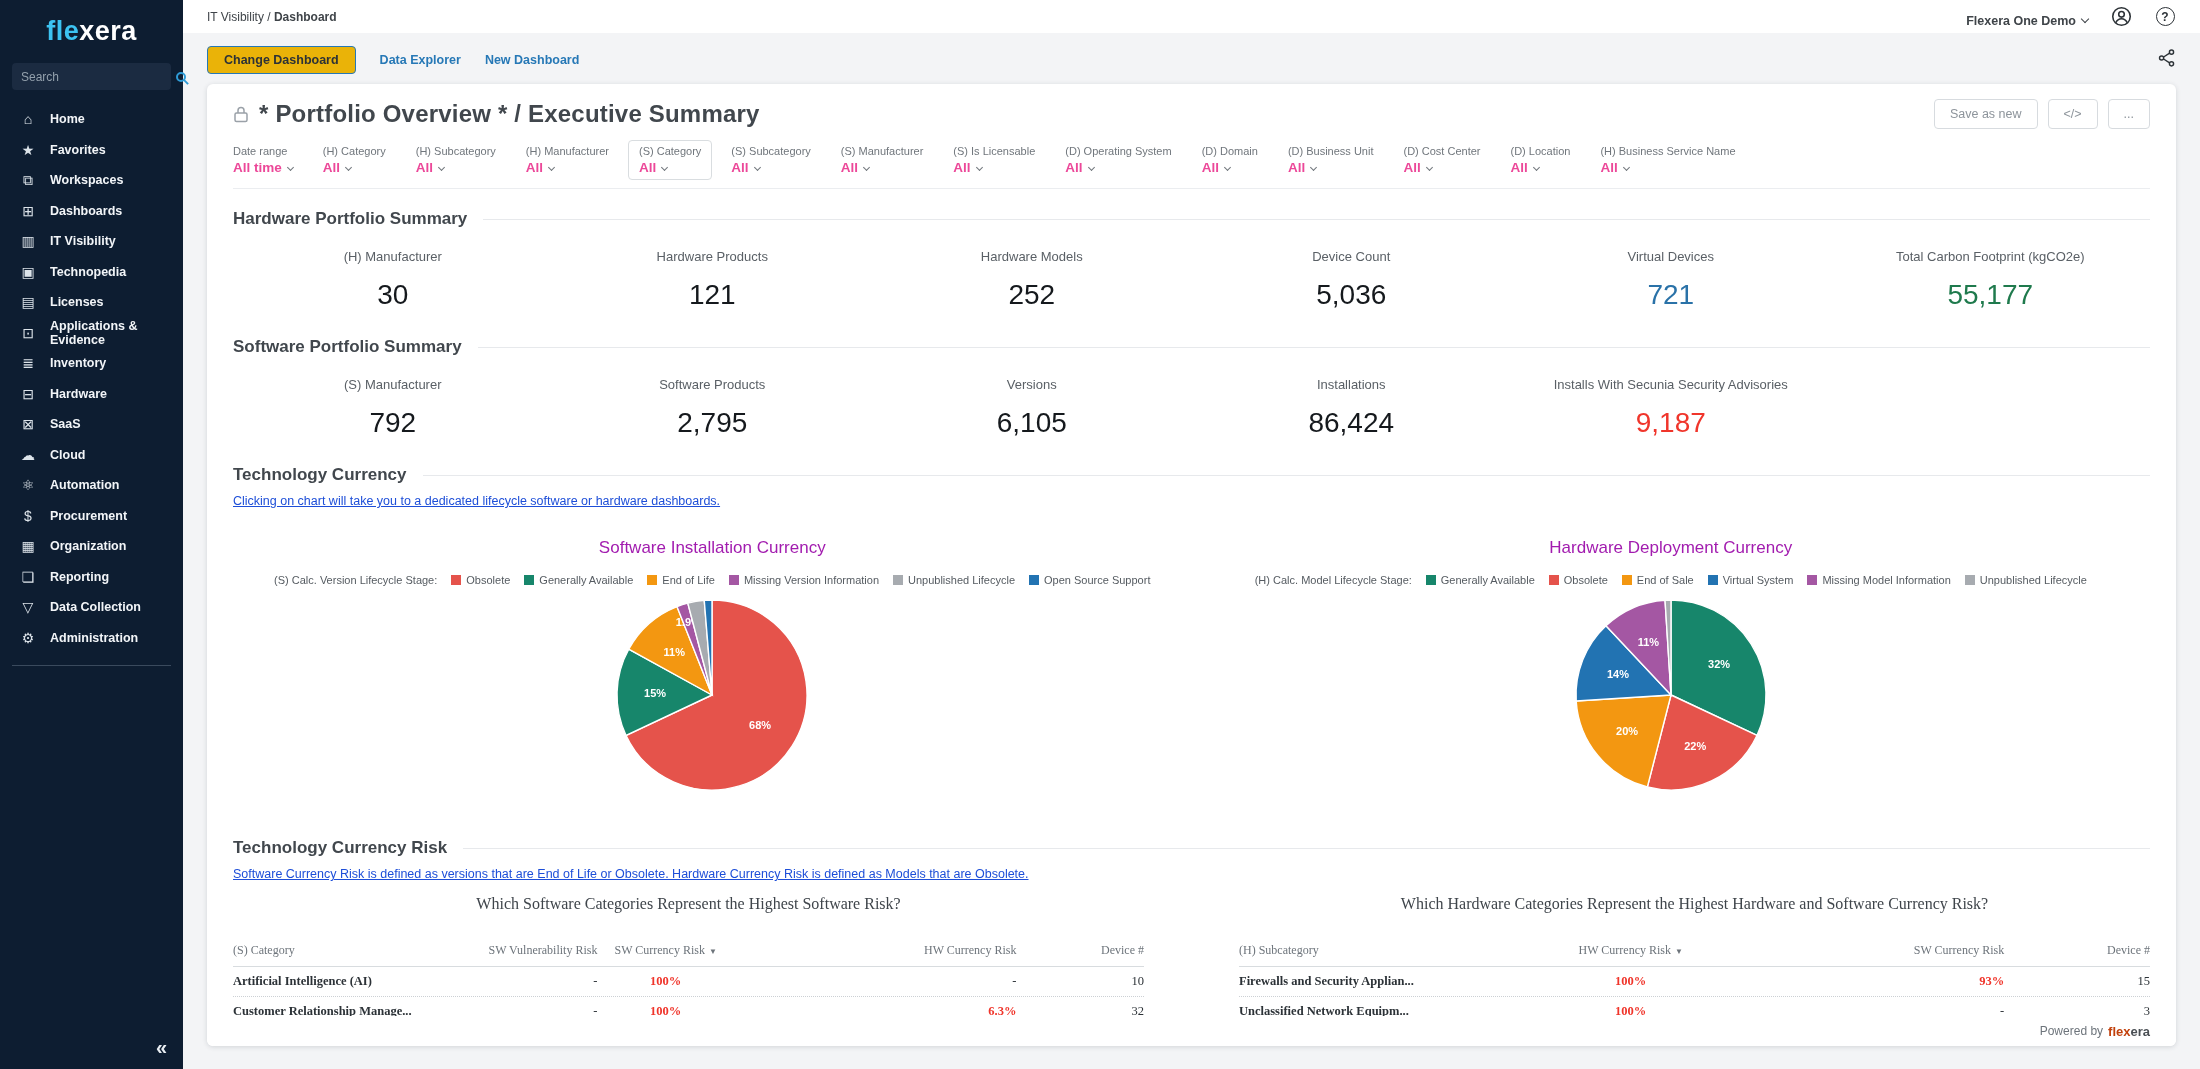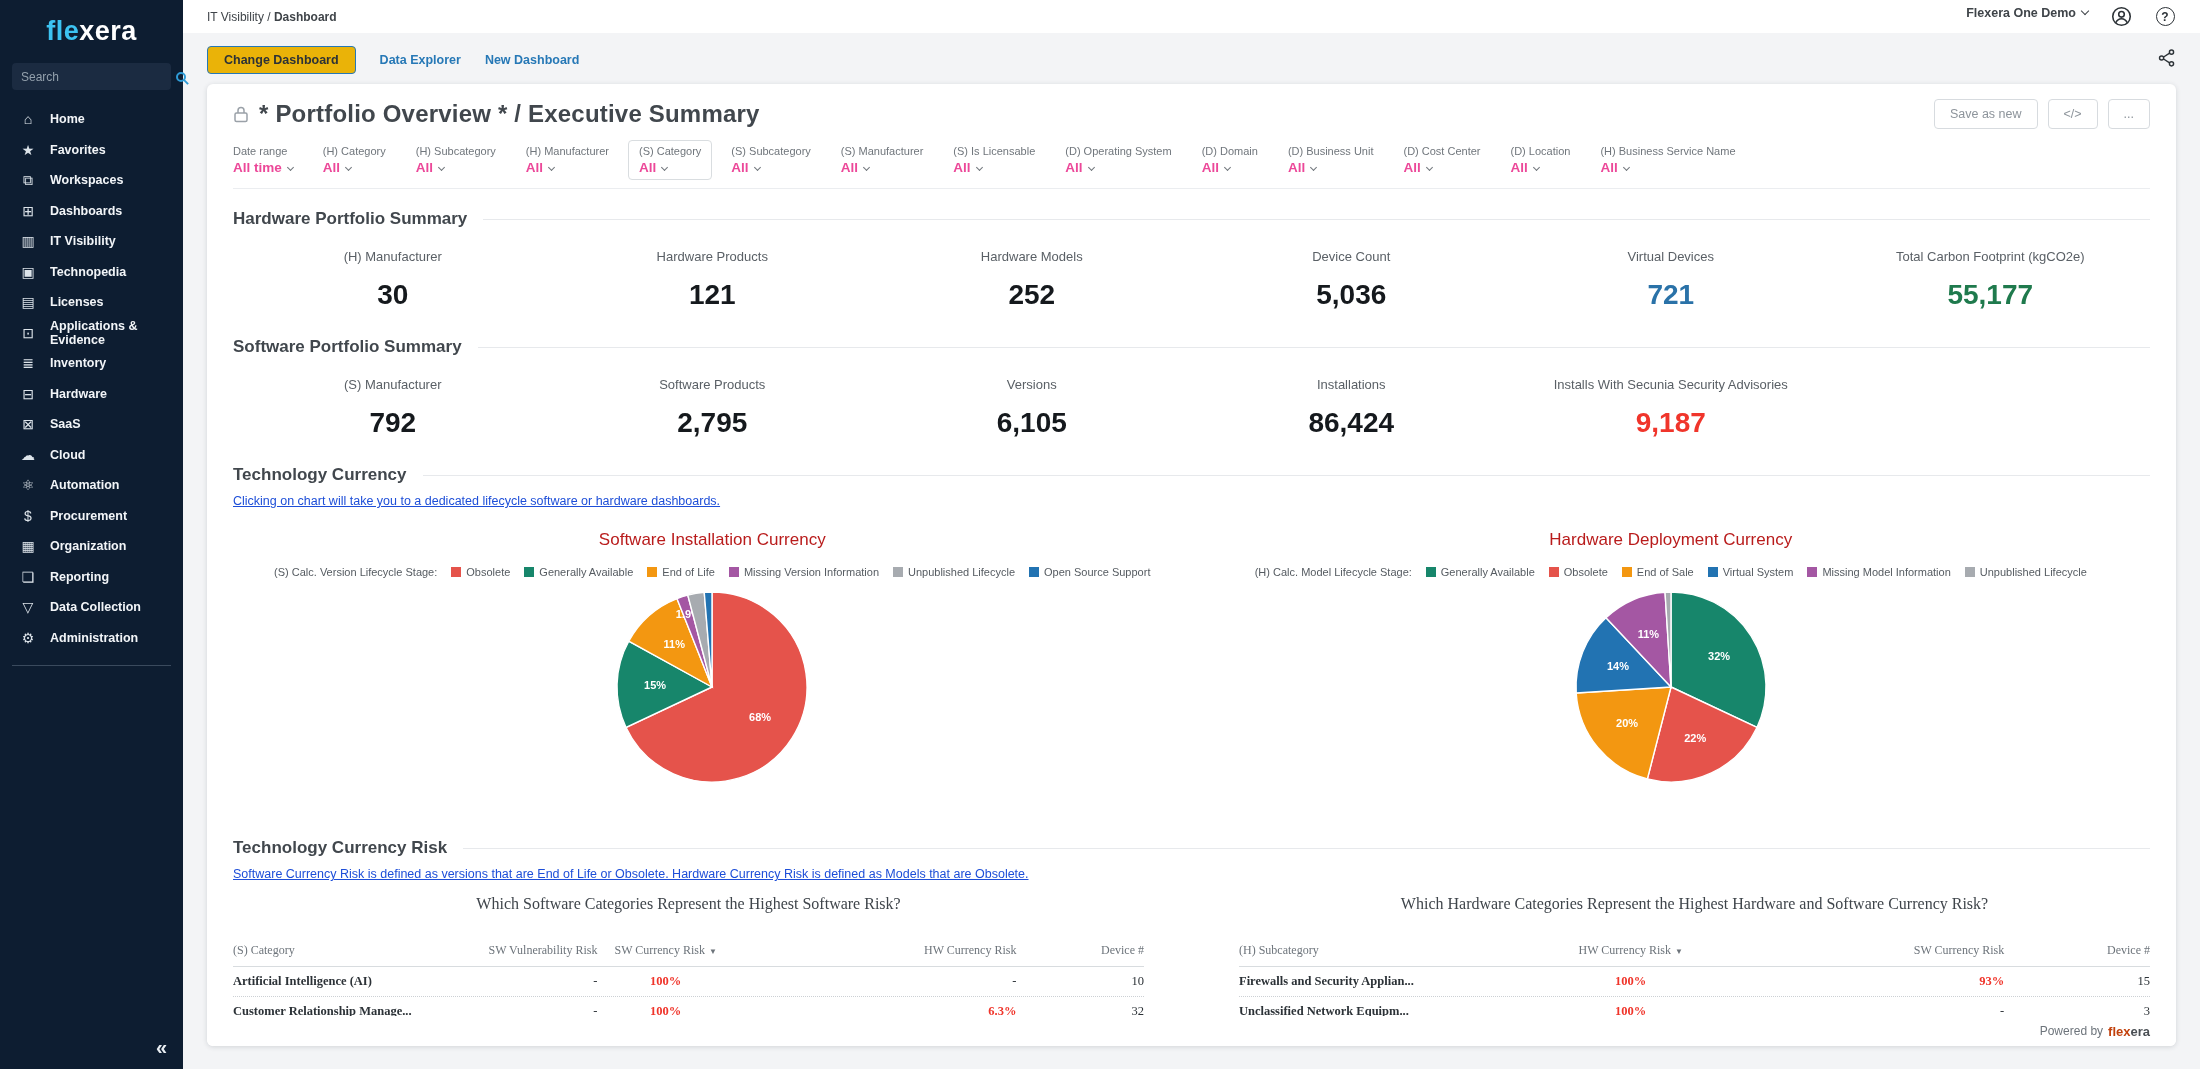--- a/index.html
+++ b/index.html
@@ -18,21 +18,21 @@
   .menu { flex:0 0 auto; }
   .side-item { display:flex; align-items:center; gap:13px; padding:0 0 0 19px; height:30.5px; font-size:12.5px; font-weight:600; color:#f2f5f8; cursor:pointer; }
   .side-ic { width:18px; text-align:center; font-size:14px; font-weight:400; color:#dde4ea; flex:0 0 auto; }
   .side-div { border-top:1px solid #3a4a5d; margin:12px 12px 0; }
   .collapse { margin-top:auto; text-align:right; padding:0 16px 10px; font-size:20px; font-weight:700; color:#e8edf2; cursor:pointer; }
 
   
   .main { margin-left:183px; height:1069px; position:relative;border-radius:30px; }
   .topbar { height:33px; background:#fff; display:flex; align-items:center; padding:0 24px; font-size:12px; color:#3f4449; }
   .crumb b { font-weight:700; }
-  .top-right { margin-left:auto; display:flex; align-items:flex-start; gap:22px; }
+  .top-right { margin-left:auto; display:flex; align-items:flex-end; gap:22px; }
   .org { font-size:12.5px; font-weight:700; color:#3f4449; display:flex; align-items:center; cursor:pointer; }
   .chv { display:inline-block; width:6px; height:6px; border-right:1.6px solid currentColor; border-bottom:1.6px solid currentColor; transform:rotate(45deg); margin-left:6px; margin-top:-3px; }
   .ico-btn { width:22px; height:22px; display:flex; align-items:center; justify-content:center; cursor:pointer; color:#2c3237; }
   .help-c { width:19px; height:19px; border:1.7px solid #2c3237; border-radius:50%; font-size:12px; font-weight:700; display:flex; align-items:center; justify-content:center; }
 
   .toolbar { display:flex; align-items:center; gap:24px; padding:13px 24px 0; }
   .btn-change { background:#eab308; border:1.5px solid #2678b6; border-radius:4px; padding:6px 16px; font-size:12.5px; font-weight:700; color:#2c3237; cursor:pointer; font-family:inherit; }
   .tool-link { font-size:12.5px; font-weight:700; color:#2678b6; cursor:pointer; }
   .share { margin-left:auto; cursor:pointer; }
 
@@ -52,25 +52,25 @@
   .f-value .chv { width:5px; height:5px; border-color:#70767c; margin-left:6px; margin-top:0; vertical-align:2px; }
 
   .sec-head { display:flex; align-items:center; margin-top:20px; }
   .sec-title { font-size:17px; font-weight:700; color:#41474d; white-space:nowrap; }
   .sec-rule { flex:1; border-top:1px solid #e7e9ec; margin-left:16px; }
   .sec-sub { font-size:12.5px; color:#1d4ed8; margin-top:9px;text-decoration:underline; }
 
   .stats { display:grid; grid-template-columns:repeat(6,1fr); margin-top:20px; }
   .stat { text-align:center; }
   .stat-label { font-size:13px; color:#5a6066; margin-bottom:15px; }
-  .stat-value { font-size:28px; font-weight:700; color:#15191d; }
+  .stat-value { font-size:28px; font-weight:400; color:#15191d; }
 
   .charts { display:grid; grid-template-columns:1fr 1fr; margin-top:14px; height:292px; }
   .chart-panel { text-align:center; }
-  .chart-title { font-size:17px; color:#b91c1c; margin-top:8px; }
+  .chart-title { font-size:17px; color:#a21caf; margin-top:16px; }
   .legend { display:flex; justify-content:center; align-items:center; gap:14px; margin-top:16px; font-size:11px; color:#555b61; flex-wrap:nowrap; }
   .sw { display:inline-block; width:10px; height:10px; margin-right:5px; vertical-align:-1px; }
   .leg-item { white-space:nowrap; }
   .pie-wrap { margin-top:6px; }
   .pie-wrap svg { cursor:pointer; }
 
   .risk-tables { display:grid; grid-template-columns:1fr 1fr; column-gap:95px; margin-top:14px;font-family:Liberation Serif, serif; }
   .tbl-title { text-align:center; font-size:16px; color:#3f454b; margin-bottom:22px; }
   .t-clip { overflow:hidden; height:120px; }
   .trow { display:grid; align-items:center; padding:7px 0; border-bottom:1px dotted #ccd0d4; font-size:12.5px; color:#2c3237; }

